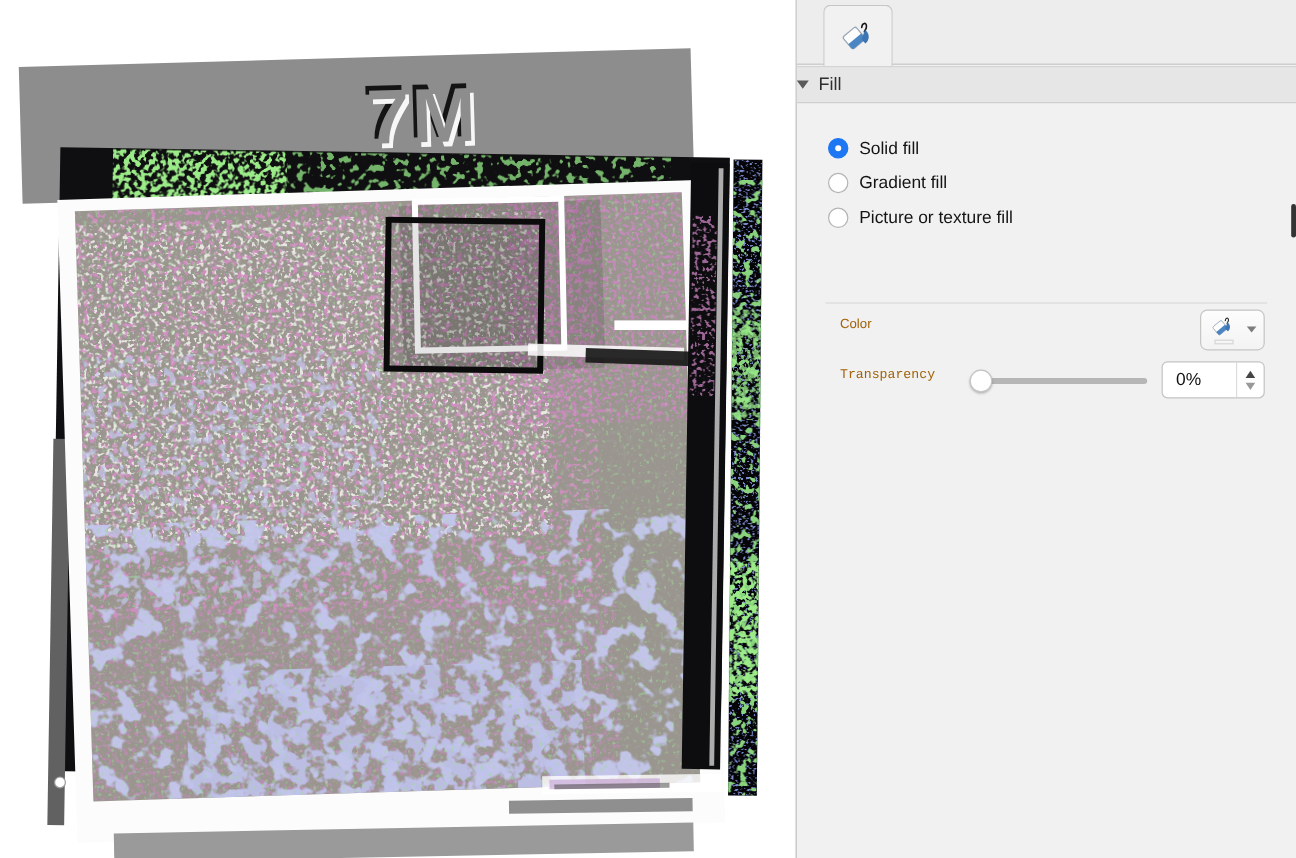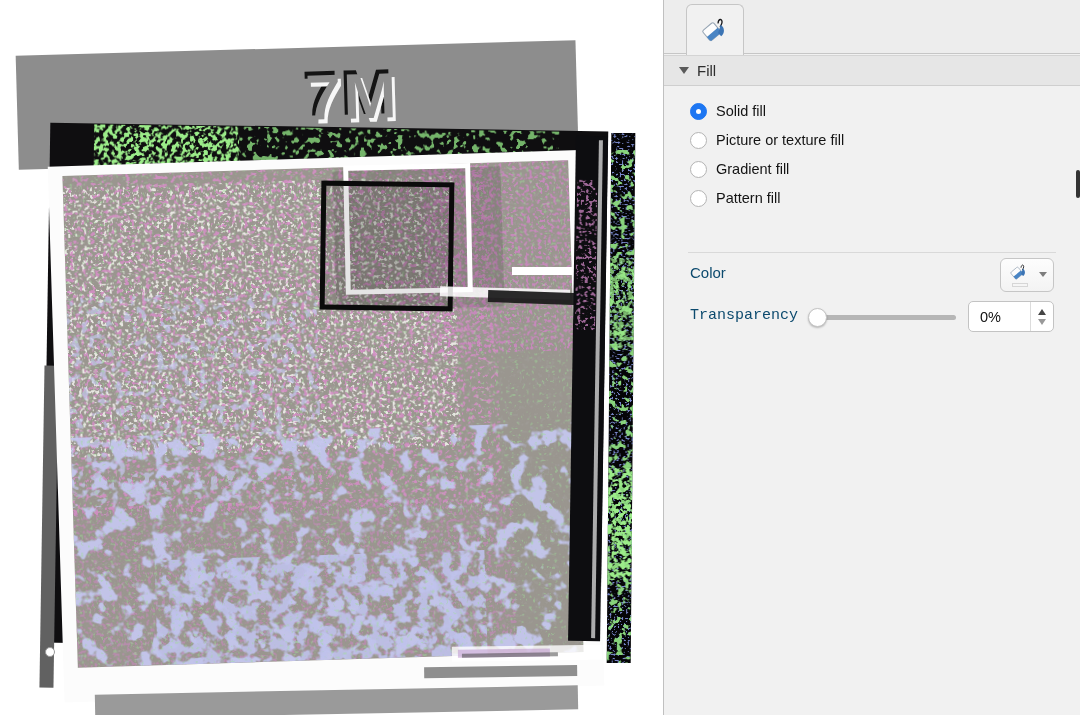--- a/index.html
+++ b/index.html
@@ -18,33 +18,33 @@
   }
   .tabbar{position:absolute;left:0;top:0;right:0;height:53px;background:#ededed;border-bottom:1px solid #c6c6c6;}
   .tab{
     position:absolute;left:22px;top:4px;width:56px;height:50px;z-index:2;
     background:#f1f1f1;border:1px solid #c6c6c6;border-bottom:none;border-radius:6px 6px 0 0;
     display:flex;align-items:center;justify-content:center;cursor:default;
   }
   .sec-hdr{
     position:absolute;left:0;top:55px;right:0;height:31px;background:#e6e6e6;
     border-top:1px solid #d4d4d4;border-bottom:1px solid #cfcfcf;
-    display:flex;align-items:center;padding-left:15px;box-sizing:border-box;gap:8px;
+    display:flex;align-items:center;box-sizing:border-box;gap:8px;
   }
   .disclosure{width:0;height:0;border-left:5px solid transparent;border-right:5px solid transparent;border-top:7px solid #5a5a5a;}
   .sec-title{font-size:15px;color:#2e2e2e;}
   .opts{position:absolute;left:26px;top:103px;right:16px;}
-  .opt-row{height:29px;display:flex;align-items:flex-start;gap:9px;}
+  .opt-row{height:29px;display:flex;align-items:flex-end;gap:9px;}
   .radio{width:17px;height:17px;border-radius:50%;background:#fff;border:1px solid #b4b4b4;box-sizing:border-box;position:relative;flex:0 0 auto;}
   .radio.selected{background:#1d76f2;border-color:#1d76f2;}
   .radio.selected::after{content:"";position:absolute;left:5px;top:5px;width:5px;height:5px;border-radius:50%;background:#fff;}
   .checkbox{width:16px;height:16px;border-radius:3.5px;background:#fff;border:1px solid #b4b4b4;box-sizing:border-box;flex:0 0 auto;margin-left:1px;}
   .opt-label{font-size:14.5px;color:#141414;}
   .sep{position:absolute;left:24px;right:24px;top:252px;height:1px;background:#d9d9d9;}
-  .row-label{font-size:15px;color:#0c4a6e;position:absolute;left:26px;}
+  .row-label{font-size:11px;color:#a16207;position:absolute;left:36px;}
   .color-label{top:264px;}
   .color-well{
     position:absolute;right:26px;top:258px;width:52px;height:32px;border-radius:6px;
     border:1px solid #c6c6c6;background:linear-gradient(#fdfdfd,#f3f3f3);
   }
   .color-well .well-bucket{position:absolute;left:8px;top:3px;}
   .well-swatch{position:absolute;left:11px;bottom:4px;width:16px;height:4px;background:#f5f5f5;border:1px solid #d6d6d6;box-sizing:border-box;}
   .well-arrow{position:absolute;right:6px;top:13px;width:0;height:0;border-left:4px solid transparent;border-right:4px solid transparent;border-top:5px solid #7d7d7d;}
   .transp-label{top:307px;font-family:Liberation Mono, monospace;}
   .slider{position:absolute;left:146px;top:315px;width:146px;height:5px;background:#b6b6b6;border-radius:3px;}
@@ -221,29 +221,25 @@
     <span class="sec-title">Fill</span>
   </div>
 
   <div class="opts">
     <div class="opt-row">
       <span class="radio selected"></span>
       <span class="opt-label">Solid fill</span>
     </div>
     <div class="opt-row">
       <span class="radio"></span>
-      <span class="opt-label">Picture or texture fill</span>
+      <span class="opt-label">Gradient fill</span>
     </div>
     <div class="opt-row">
       <span class="radio"></span>
-      <span class="opt-label">Gradient fill</span>
-    </div>
-    <div class="opt-row">
-      <span class="radio"></span>
-      <span class="opt-label">Pattern fill</span>
+      <span class="opt-label">Picture or texture fill</span>
     </div>
   </div>
 
   <div class="sep"></div>
 
   <span class="row-label color-label">Color</span>
   <div class="color-well">
     <svg class="well-bucket" width="20" height="20" viewBox="0 0 34 34">
       <use href="#bucketIcon"></use>
     </svg>

